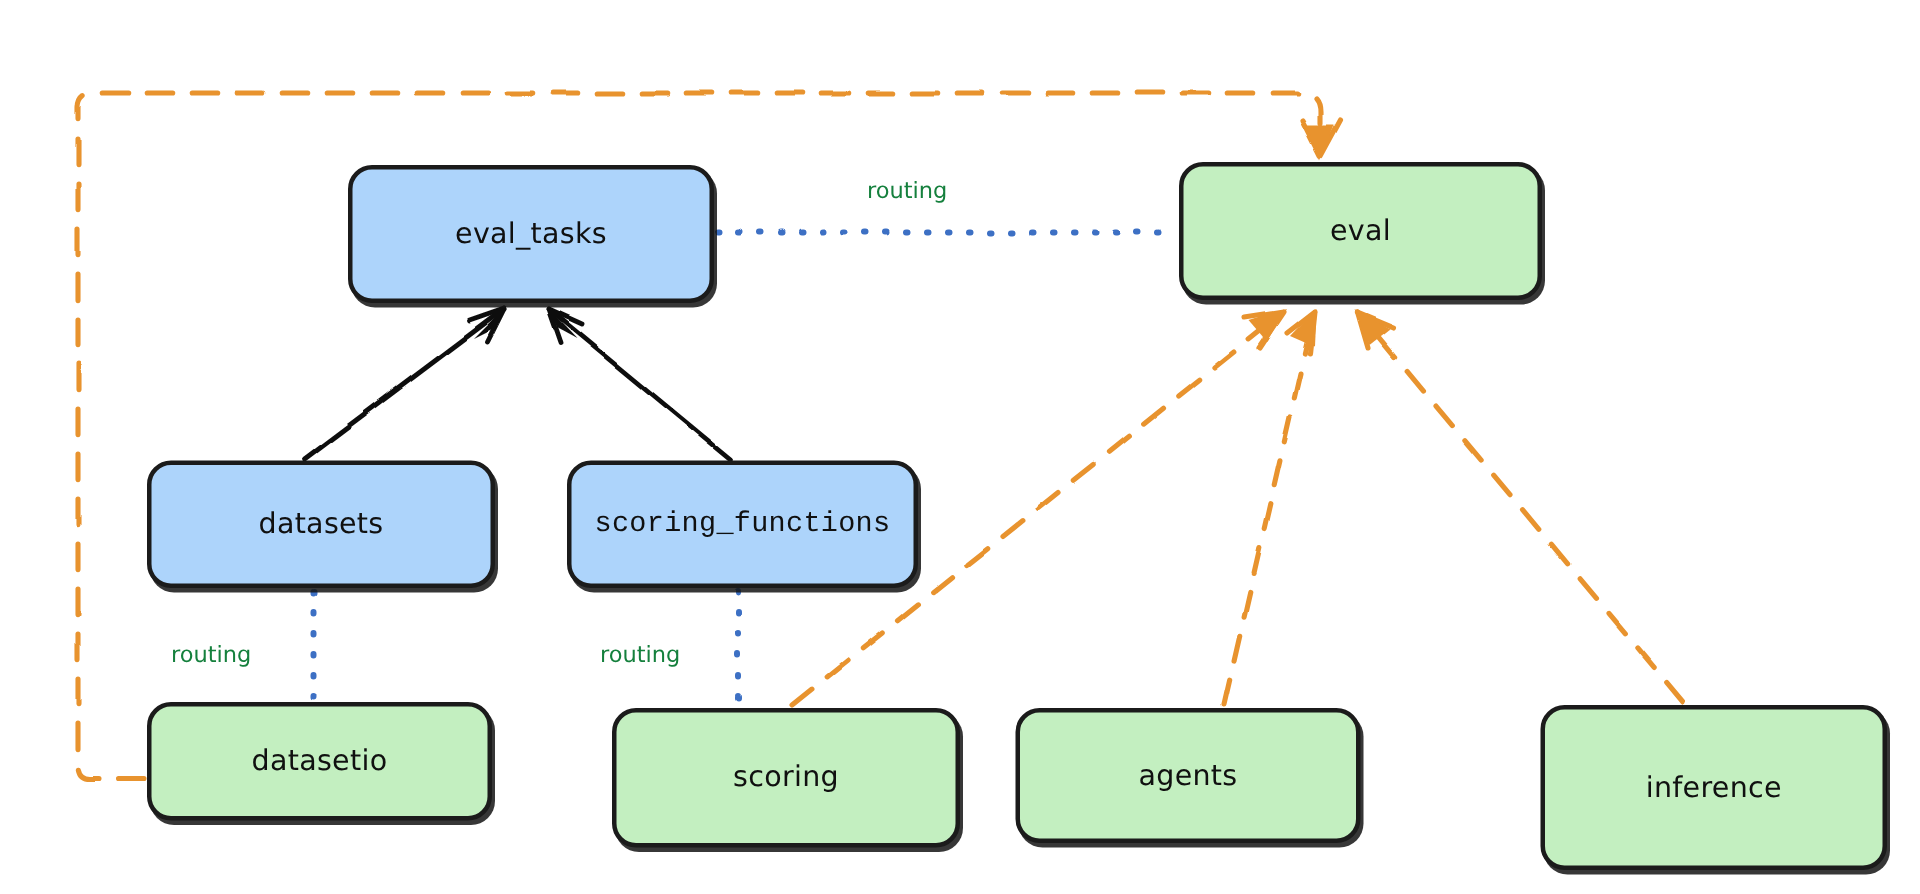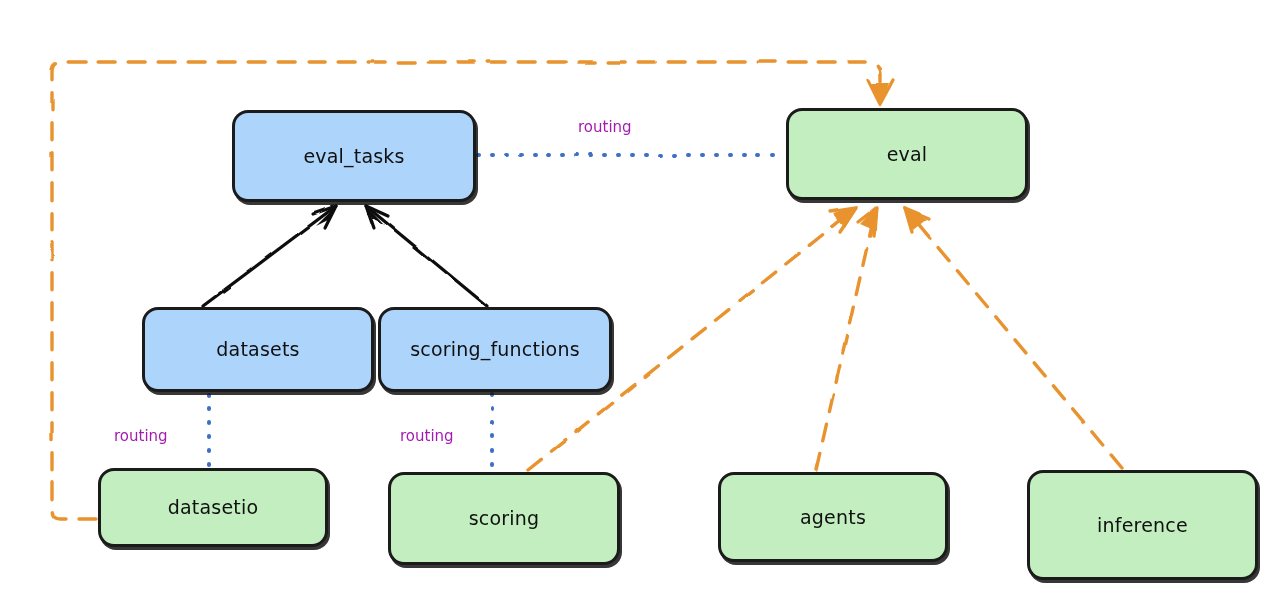--- a/index.html
+++ b/index.html
@@ -48,21 +48,21 @@
   .node.api   { background: #ADD4FB; }
   .node.prov  { background: #C3EFC0; }
   .node-label {
     pointer-events: none;
     user-select: none;
   }
   .edge-label {
     position: absolute;
     font-family: "DejaVu Sans", sans-serif;
     font-size: 15px;
-    color: #a21caf;
+    color: #15803d;
     white-space: nowrap;
     user-select: none;
   }
 </style>
 </head>
 <body>
 
 <div id="diagram-canvas">
 
   <svg class="layer" viewBox="0 0 1280 596" xmlns="http://www.w3.org/2000/svg">
@@ -127,37 +127,37 @@
   </svg>
 
   <div class="node api" style="left:232px; top:110px; width:244px; height:92px;">
     <span class="node-label">eval_tasks</span>
   </div>
 
   <div class="node prov" style="left:786px; top:108px; width:242px; height:92px;">
     <span class="node-label">eval</span>
   </div>
 
-  <div class="node api" style="left:98px; top:307px; width:232px; height:85px;margin-left:44px;">
+  <div class="node api" style="left:98px; top:307px; width:232px; height:85px;">
     <span class="node-label">datasets</span>
   </div>
 
-  <div class="node api" style="left:378px; top:307px; width:234px; height:85px;">
+  <div class="node api" style="left:378px; top:307px; width:234px; height:85px;font-family:Liberation Mono, monospace;">
     <span class="node-label">scoring_functions</span>
   </div>
 
   <div class="node prov" style="left:98px; top:468px; width:230px; height:79px;text-align:right;">
     <span class="node-label">datasetio</span>
   </div>
 
-  <div class="node prov" style="left:388px; top:472px; width:232px; height:93px;">
+  <div class="node prov" style="left:408px; top:472px; width:232px; height:93px;">
     <span class="node-label">scoring</span>
   </div>
 
-  <div class="node prov" style="left:718px; top:472px; width:230px; height:90px;">
+  <div class="node prov" style="left:677px; top:472px; width:230px; height:90px;">
     <span class="node-label">agents</span>
   </div>
 
   <div class="node prov" style="left:1027px; top:470px; width:231px; height:110px;">
     <span class="node-label">inference</span>
   </div>
 
   <div class="edge-label" style="left:578px; top:118px;">routing</div>
 
   <div class="edge-label" style="left:114px; top:427px;">routing</div>

